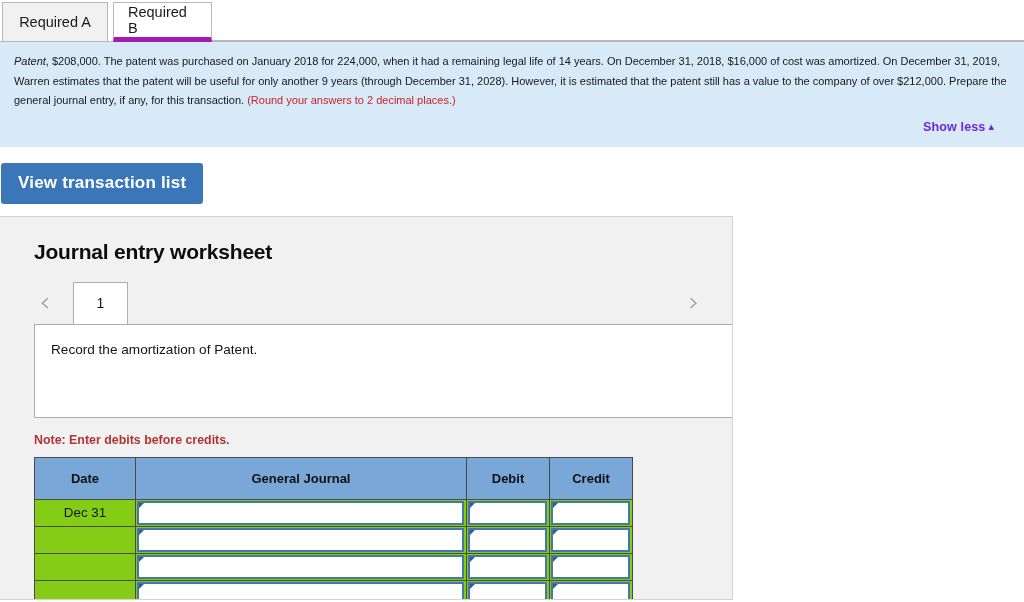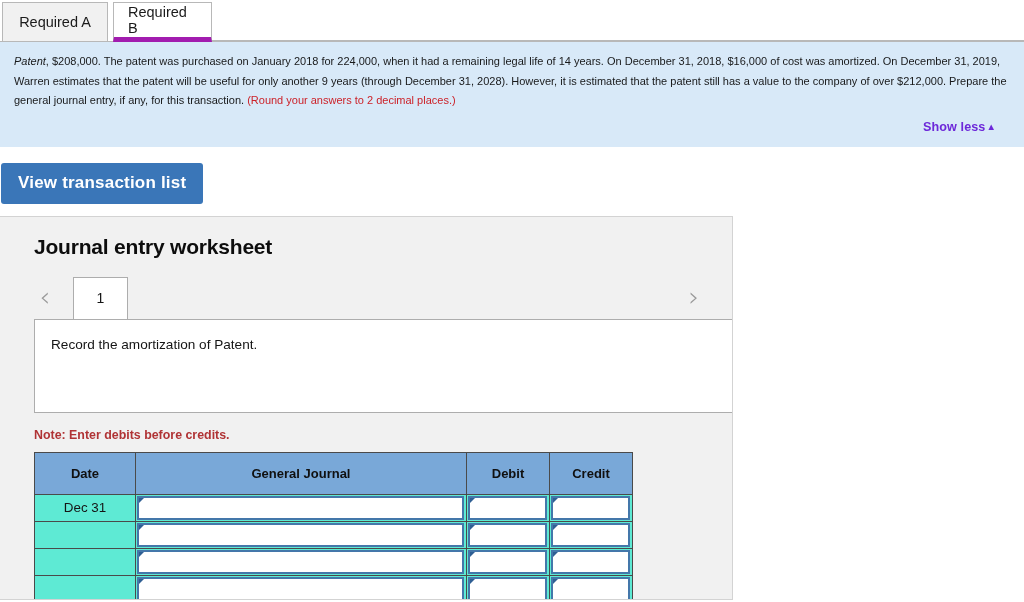--- a/index.html
+++ b/index.html
@@ -125,21 +125,21 @@
     width: 733px;
     background: #f1f1f1;
     border: 1px solid #d3d3d3;
     border-left: none;
     box-sizing: border-box;
     padding: 18px 0 0 0;
     height: 384px;
     overflow: hidden;
   }
   .panel h2 {
-    margin: 0 0 0 34px;
+    margin: 5px 0 0 34px;
     font-size: 21px;
     font-weight: bold;
     letter-spacing: -.2px;
     color: #0d0d0d;
   }
 
   
   .pager {
     position: relative;
     height: 42px;
@@ -219,21 +219,21 @@
   }
   col.c-date   { width: 101px; }
   col.c-gj     { width: 331px; }
   col.c-debit  { width: 83px; }
   col.c-credit { width: 83px; }
 
   table.journal td {
     border: 1px solid #4a4a4a;
     padding: 0;
     height: 26px;
-    background: #5eead4;
+    background: #84cc16;
     vertical-align: middle;
   }
   td.date-cell {
     text-align: center;
     font-size: 13.4px;
     color: #151515;
   }
   td.input-cell {
     padding: 0;
     border: none;

